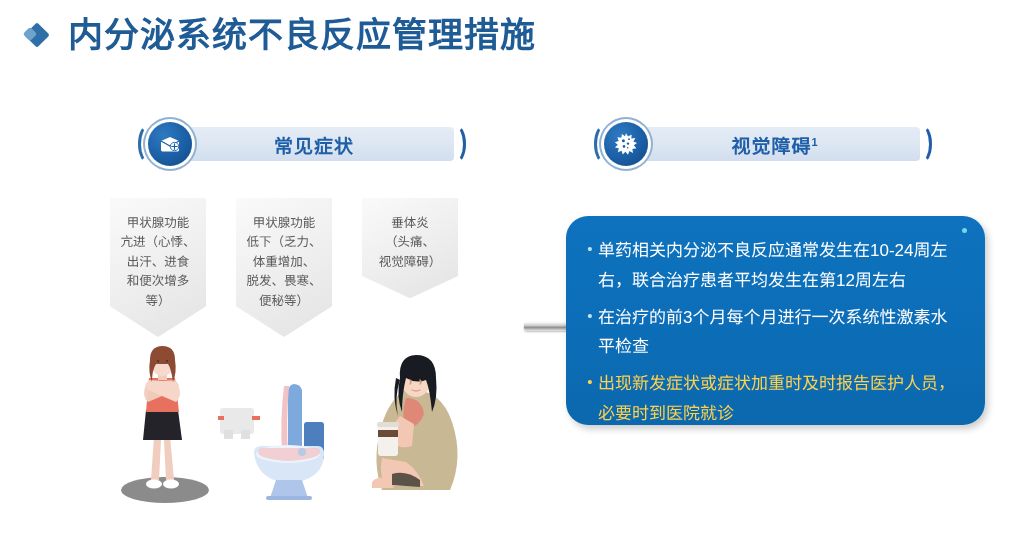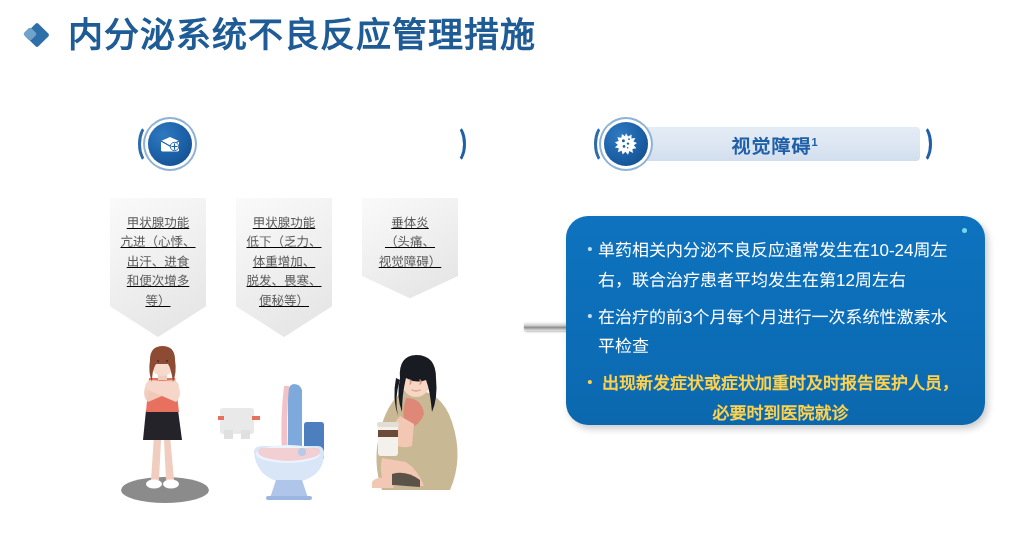--- a/index.html
+++ b/index.html
@@ -126,21 +126,20 @@
 
   
   .shield {
     position: absolute;
     width: 96px;
     background: linear-gradient(150deg,#FAFAFA 0%, #F1F1F1 40%, #E3E3E3 100%);
     -webkit-clip-path: polygon(0 0, 100% 0, 100% 78%, 50% 100%, 0 78%);
     clip-path: polygon(0 0, 100% 0, 100% 78%, 50% 100%, 0 78%);
     filter: drop-shadow(2px 3px 3px rgba(0,0,0,0.22));
     box-sizing: border-box;
-    text-decoration: underline;
   }
   .shield-text {
     display: block;
     padding: 16px 7px 26px 7px;
     font-size: 12.5px;
     line-height: 1.55;
     color: #5B5B5B;
     text-align: center;
     white-space: pre-line;
   }
@@ -199,22 +198,21 @@
     user-select: none;
   }
   .bullet-text {
     flex: 1 1 auto;
     font-size: 17px;
     line-height: 1.75;
     color: #FFFFFF;
   }
   .bullet-item.highlight .bullet-text {
     color: #FFD24D;
-    font-weight: bold;
-    text-align: center;
+    font-weight: normal;
   }
   .bullet-item.highlight .bullet-mark {
     color: #FFD24D;
   }
 
   
   .illus { position: absolute; }
   .illus svg { display: block; }
 </style>
 </head>
@@ -225,20 +223,23 @@
   <div class="title-row">
     <span class="title-diamond">
       <span class="d-main"></span>
         <span class="d-light"></span>
     </span>
     <span class="slide-title">内分泌系统不良反应管理措施</span>
   </div>
 
   <div class="sec-header" style="left:126px; top:122px; width:340px;">
     <span class="sec-paren sec-paren-left"></span>
+    <div class="sec-bar" style="width:300px;">
+      <span class="sec-bar-text">常见症状</span>
+    </div>
     <span class="sec-paren" style="left:318px;"></span>
     <span class="sec-icon">
       <svg width="26" height="26" viewBox="0 0 26 26" aria-hidden="true">
         <path d="M4 10 L13 6 L22 10 L22 19 A1.4 1.4 0 0 1 20.6 20.4 L5.4 20.4 A1.4 1.4 0 0 1 4 19 Z" fill="#ffffff"></path>
         <path d="M4 10 L13 15 L22 10" fill="none" stroke="#1B5FA6" stroke-width="1.1"></path>
         <circle cx="17.5" cy="15.5" r="4.2" fill="#ffffff" stroke="#1B5FA6" stroke-width="0.9"></circle>
         <path d="M17.5 12.8 L17.5 18.2 M14.8 15.5 L20.2 15.5" stroke="#1B5FA6" stroke-width="1.2" stroke-linecap="round"></path>
       </svg>
     </span>
   </div>

